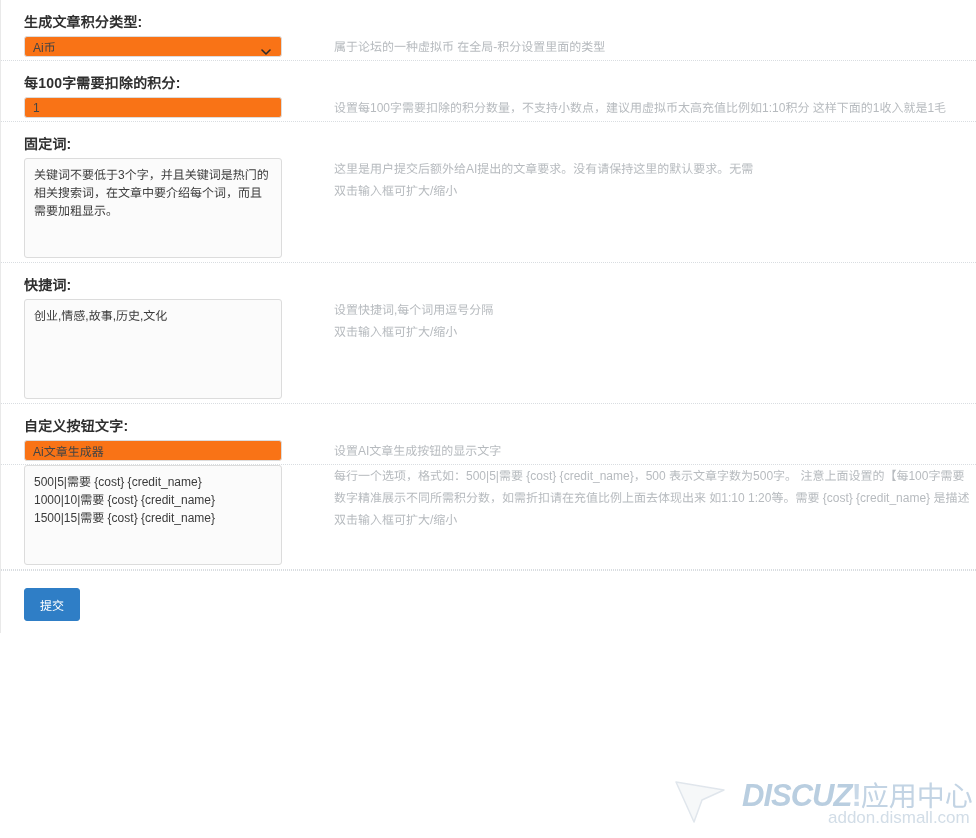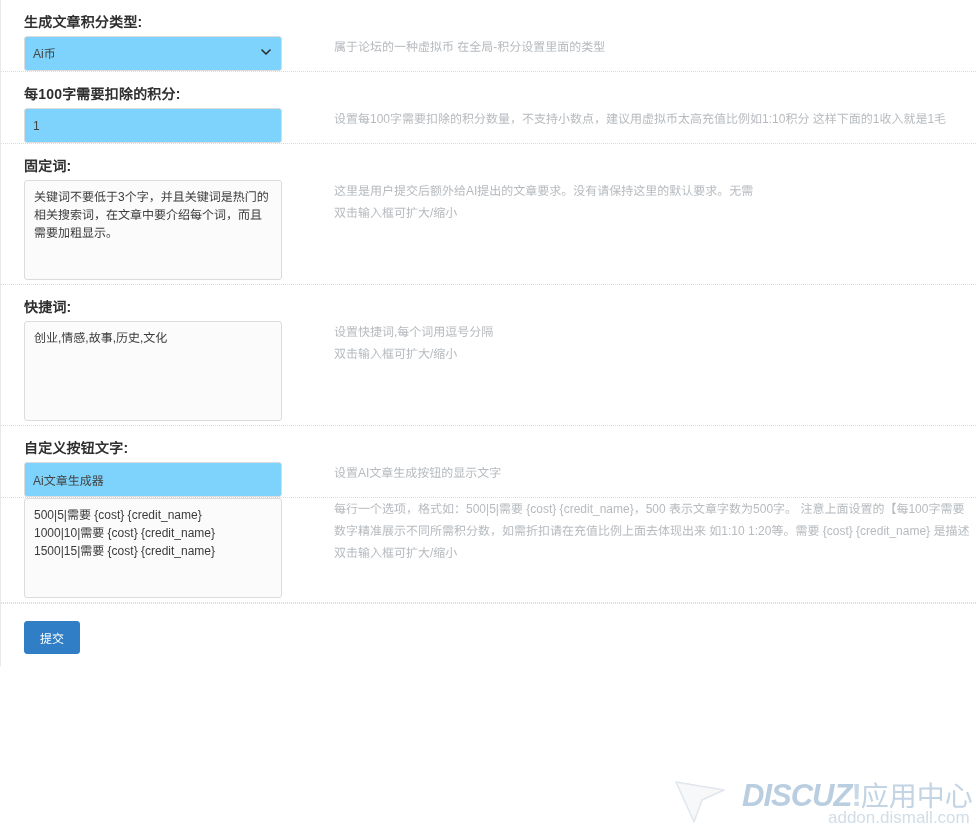--- a/index.html
+++ b/index.html
@@ -61,25 +61,25 @@
     font-size: 12px;
     line-height: 22px;
     white-space: nowrap;
     overflow: hidden;
   }
   .help-col .help-line { display: block; white-space: nowrap; }
 
   
   select.ctl, input.ctl {
     width: 258px;
-    height: 35px;
+    height: 21px;
     padding: 4px 8px;
     font-size: 12px;
     color: #444;
-    background: #7dd3fc;
+    background: #f97316;
     border: 1px solid #dcdcdc;
     border-radius: 3px;
     outline: none;
     font-family: "Liberation Sans", "DejaVu Sans", sans-serif;
   }
   select.ctl {
     -webkit-appearance: none;
     -moz-appearance: none;
     appearance: none;
     background-image: none;

